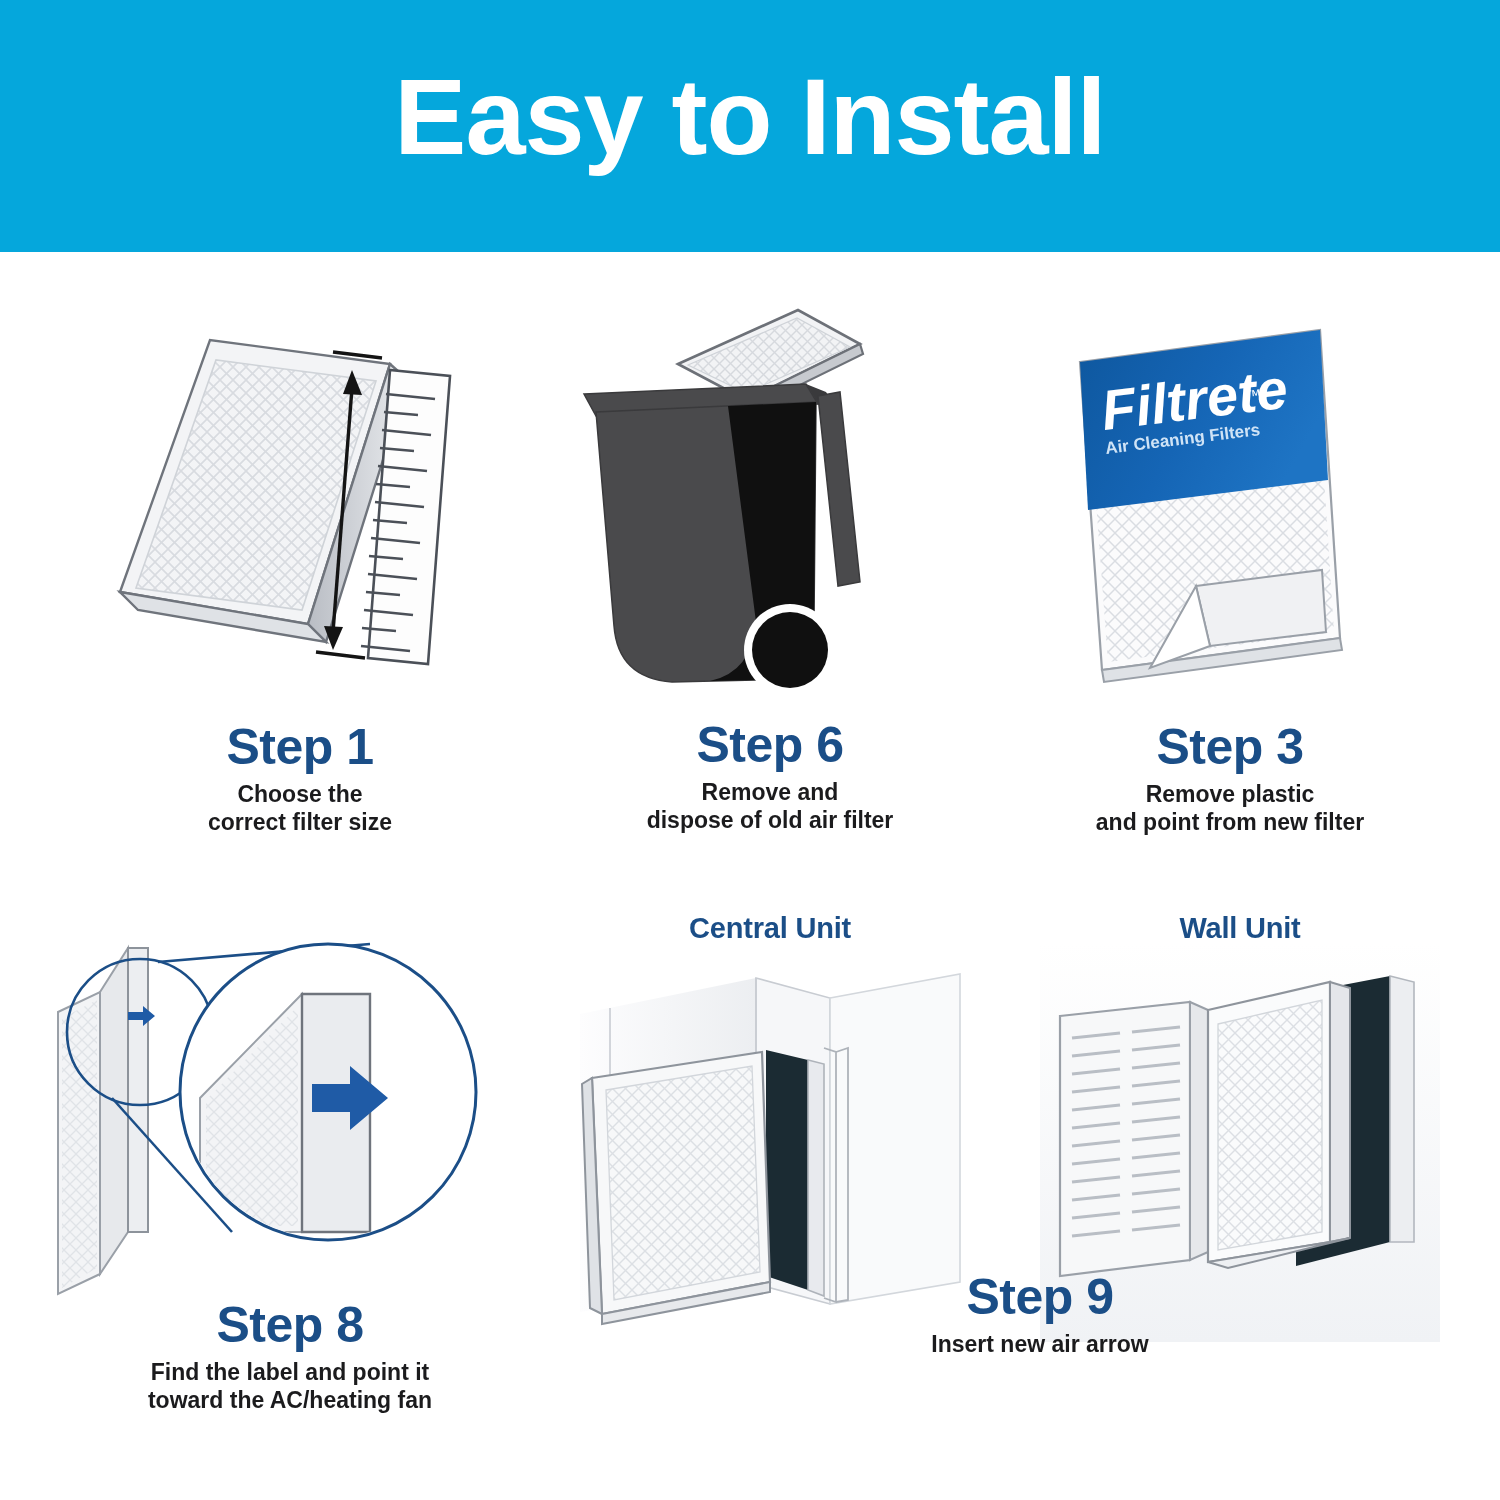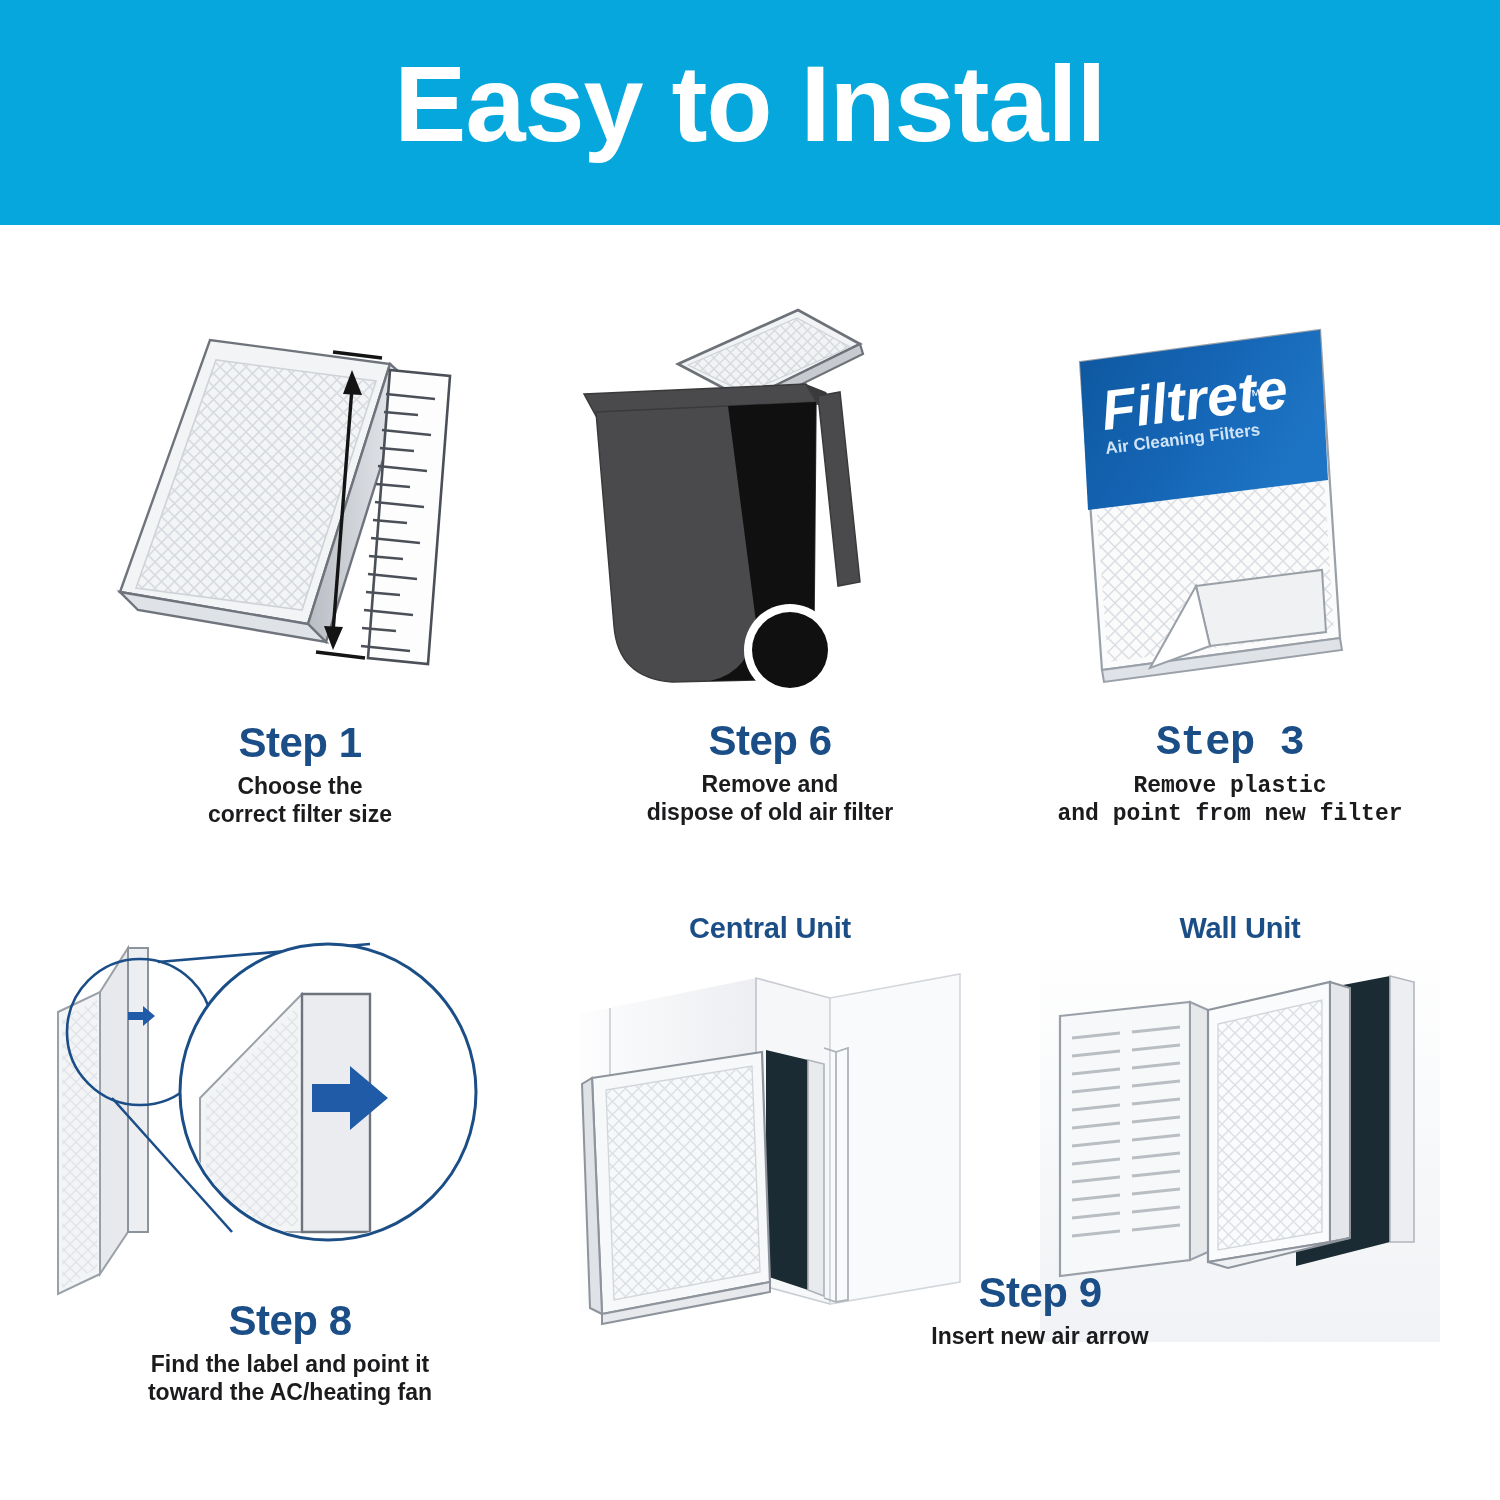--- a/index.html
+++ b/index.html
@@ -6,21 +6,21 @@
   html,body{ width:1500px; height:1500px; }
   body{
     font-family:"Liberation Sans", sans-serif;
     background:#ffffff;
     overflow:hidden;
     position:relative;
   }
 
   
   .banner{
-    position:absolute; left:0; top:0; width:1500px; height:225px;
+    position:absolute; left:0; top:0; width:1500px; height:252px;
     background:#05A7DC;
     display:flex; align-items:center; justify-content:center;
   }
   .banner-title{
     color:#ffffff;
     font-size:108px;
     font-weight:bold;
     letter-spacing:-1px;
     line-height:1;
     padding-bottom:18px;
@@ -29,21 +29,21 @@
   
   .sheet{
     position:absolute; left:0; top:252px; width:1500px; height:1248px;
     background:#ffffff;
   }
   .cell{ position:absolute; }
 
   
   .step-heading{
     color:#1B4E87;
-    font-size:42px;
+    font-size:50px;
     font-weight:bold;
     text-align:center;
     line-height:1.02;
     letter-spacing:-0.5px;
   }
   .step-caption{
     color:#1b1b1d;
     font-size:23px;
     font-weight:bold;
     text-align:center;
@@ -204,21 +204,21 @@
           <text x="236" y="100" font-family="Liberation Sans, sans-serif" font-size="16" fill="#ffffff" transform="rotate(-7 236 100)">™</text>
           <text x="96" y="152" font-family="Liberation Sans, sans-serif" font-size="17" font-weight="bold" fill="#cfe3f6" transform="rotate(-7 96 152)">Air Cleaning Filters</text>
         </g>
 
         <g>
           <path d="M186,284 L312,268 L316,330 L200,344 Z" fill="#f0f1f3" stroke="#9aa0a8" stroke-width="2"></path>
           <path d="M186,284 L200,344 L140,366 Z" fill="#ffffff" stroke="#9aa0a8" stroke-width="2"></path>
         </g>
       </svg>
     </div>
-    <div style="position:absolute; left:0; top:420px; width:440px;font-family:Liberation Mono, monospace;">
+    <div style="position:absolute; left:0; top:420px; width:440px;">
       <div class="step-heading">Step 3</div>
       <div class="step-caption">Remove plastic
 and point from new filter</div>
     </div>
   </div>
 
   <div class="cell" style="left:40px; top:650px; width:500px; height:560px;">
     <div class="art" style="left:0; top:0;">
       <svg width="500" height="400" viewBox="0 0 500 400">
         <defs>

